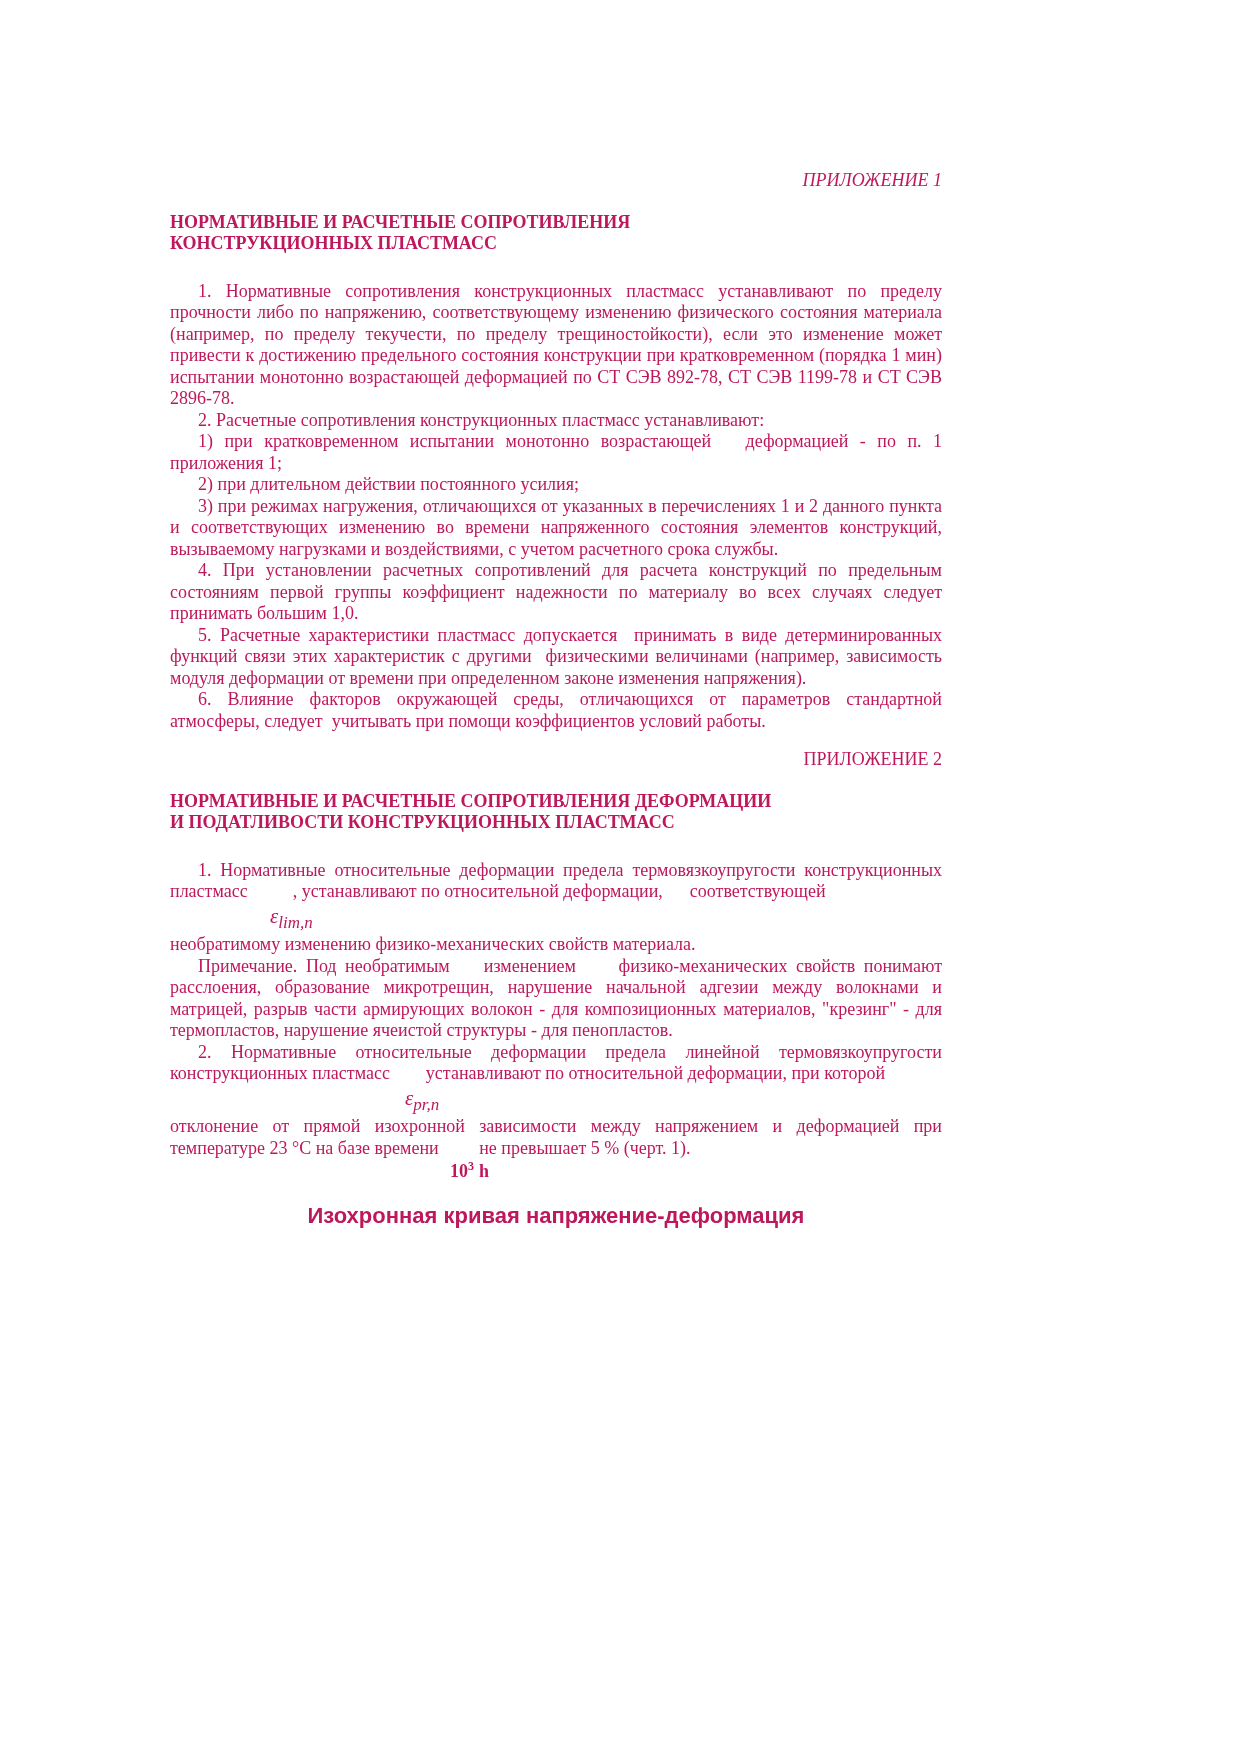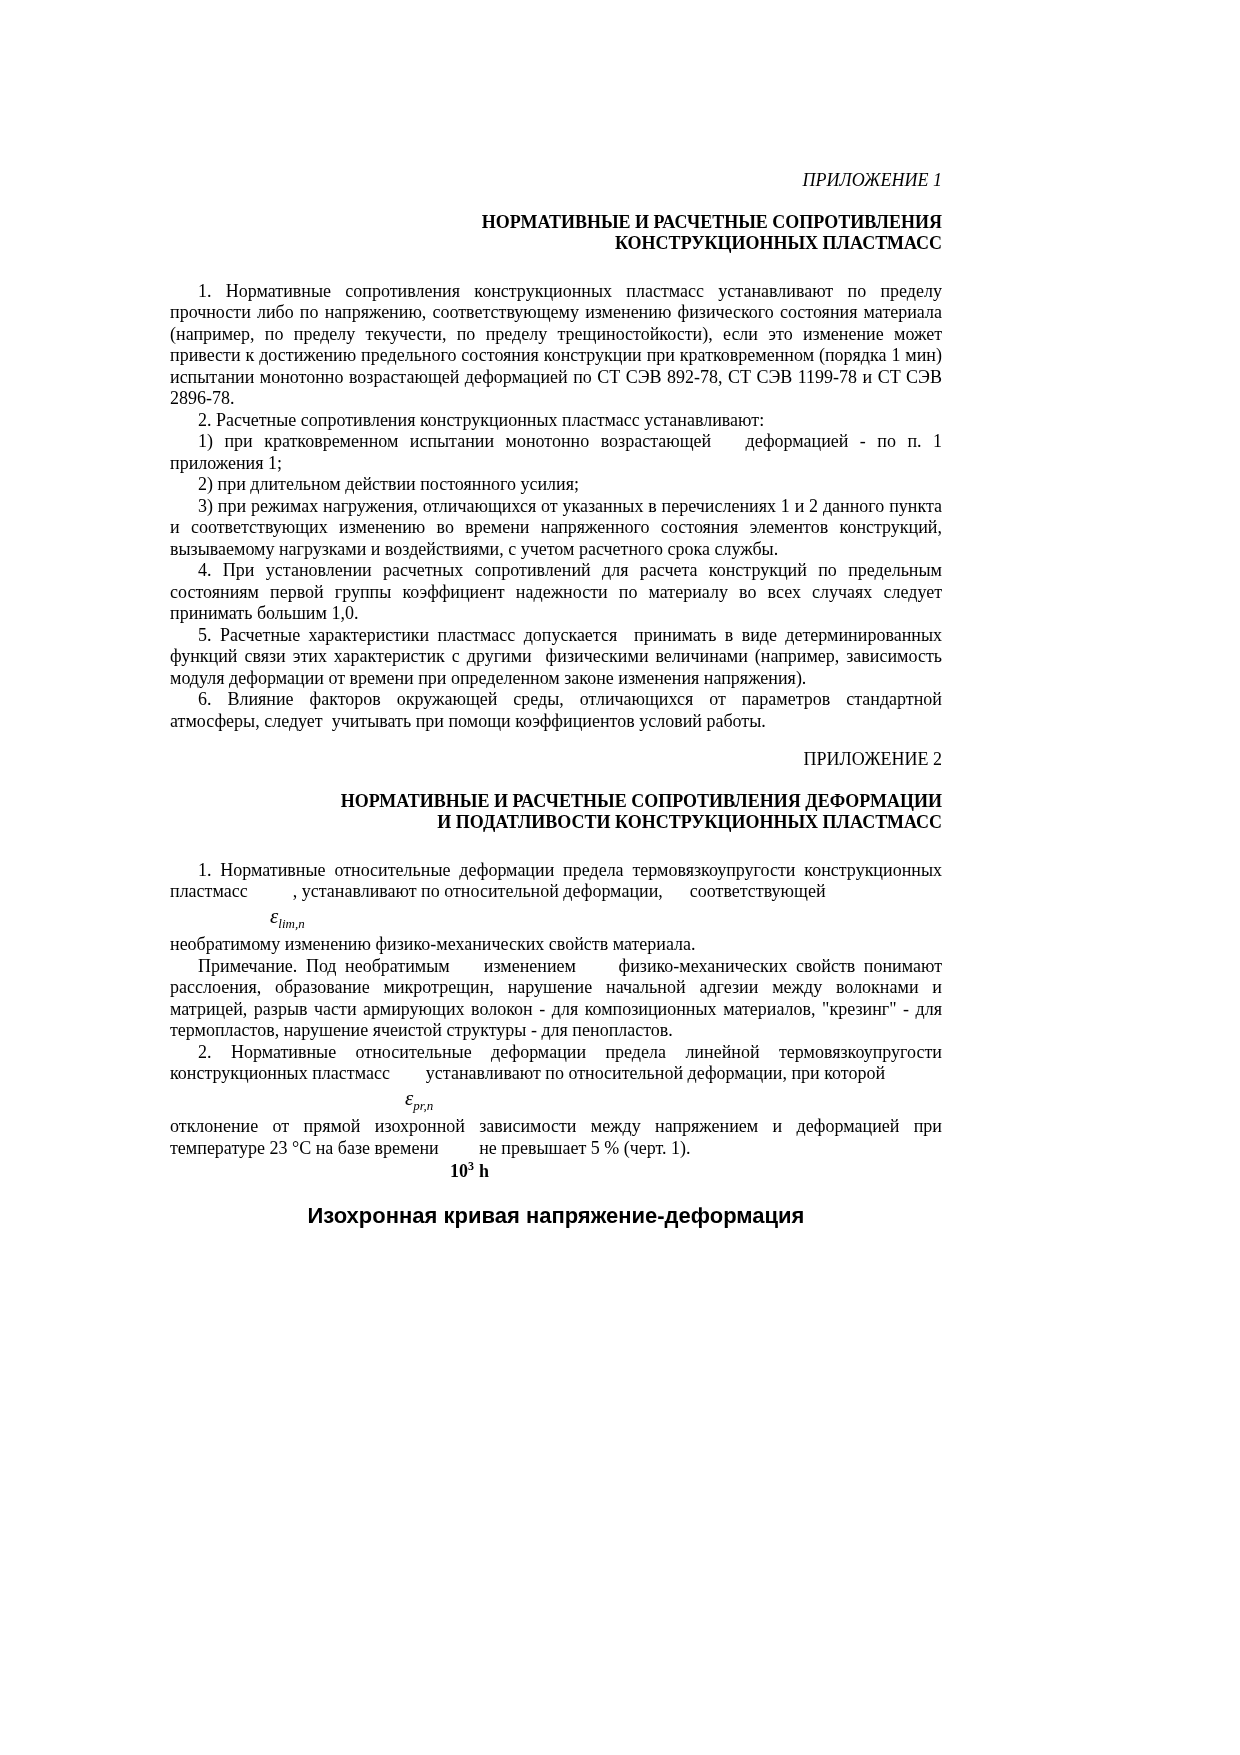--- a/index.html
+++ b/index.html
@@ -2,57 +2,57 @@
 <html><head>
 <meta charset="utf-8">
 <style>
   * { margin: 0; padding: 0; box-sizing: border-box; }
   html, body { background: #ffffff; }
   .page {
     position: relative;
     width: 1240px;
     height: 1755px;
     background: #ffffff;
-    color: #000000;
+    color: #be185d;
     font-family: "Liberation Serif", serif;
     font-size: 18px;
     line-height: 21.5px;
     overflow: hidden;
   }
   .content {
     position: absolute;
     left: 170px;
     top: 170px;
     width: 772px;
   }
   .appendix-label {
     text-align: right;
   }
   .italic { font-style: italic; }
   .doc-title {
-    text-align: right;
+    text-align: left;
     font-weight: bold;
     margin-top: 20px;
     margin-bottom: 26px;
   }
   p.body {
     text-align: justify;
     text-indent: 28px;
   }
   p.body.no-indent { text-indent: 0; }
   .appendix-2 { margin-top: 17px; }
   .formula {
     font-style: italic;
     margin-top: 3px;
     margin-bottom: 6px;
     white-space: nowrap;
   }
   .formula .sym { font-size: 21px; }
   .formula sub {
-    font-size: 13px;
+    font-size: 17px;
     line-height: 0;
   }
   .formula-1 { margin-left: 100px; }
   .formula-2 { margin-left: 235px; }
   .time-base {
     margin-left: 280px;
     margin-top: 2px;
     font-weight: bold;
   }
   .time-base sup { font-size: 12px; line-height: 0; }

